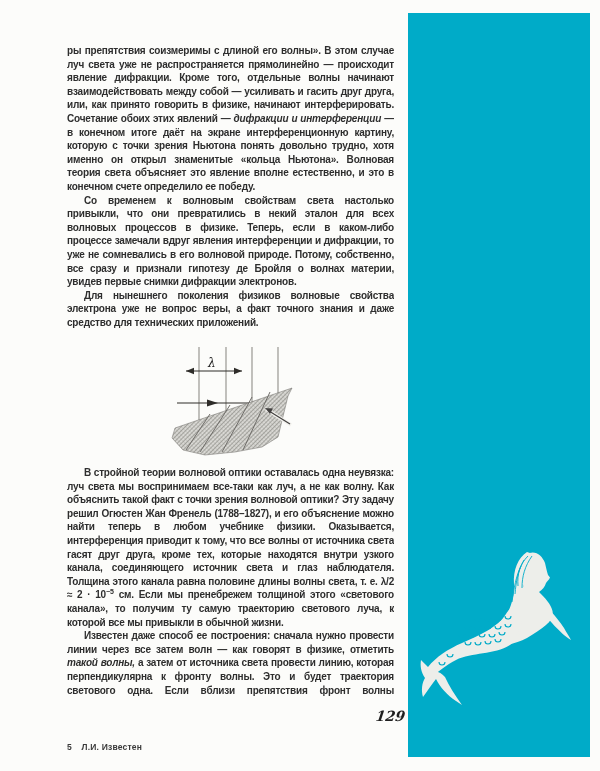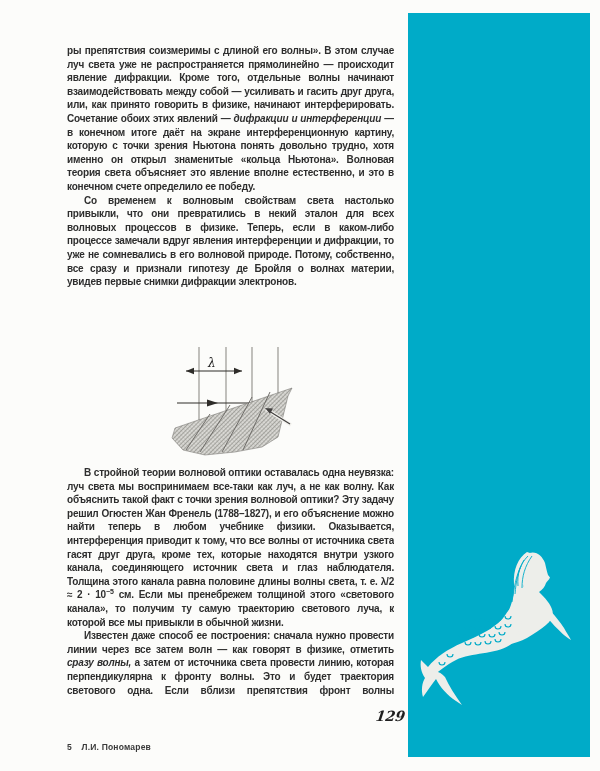--- a/index.html
+++ b/index.html
@@ -94,20 +94,21 @@
           <path d="M27,112 a3,3 0 0 0 6,0"></path>
             <path d="M19,120 a3,3 0 0 0 6,0"></path>
         </g>
       </g>
     </svg>
   </div>
 
   <div class="text-block" id="text-top">
       <p class="para"><span>ры препятствия соизмеримы с длиной его волны». В этом случае луч света уже не распространяется прямолинейно — происходит явление дифракции. Кроме того, отдельные волны начинают взаимодействовать между собой — усиливать и гасить друг друга, или, как принято говорить в физике, начинают интерферировать. Сочетание обоих этих явлений — </span><span class="it">дифракции и интерференции</span><span> — в конечном итоге даёт на экране интерференционную картину, которую с точки зрения Ньютона понять довольно трудно, хотя именно он открыл знаменитые «кольца Ньютона». Волновая теория света объясняет это явление вполне естественно, и это в конечном счете определило ее победу.</span></p>
       <p class="para ind"><span>Со временем к волновым свойствам света настолько привыкли, что они превратились в некий эталон для всех волновых процессов в физике. Теперь, если в каком-либо процессе замечали вдруг явления интерференции и дифракции, то уже не сомневались в его волновой природе. Потому, собственно, все сразу и признали гипотезу де Бройля о волнах материи, увидев первые снимки дифракции электронов.</span></p>
+      <p class="para ind"><span>Для нынешнего поколения физиков волновые свойства электрона уже не вопрос веры, а факт точного знания и даже средство для технических приложений.</span></p>
     </div>
 
   <figure class="figure">
     <svg viewBox="0 0 180 122" aria-hidden="true">
       <defs>
         <pattern id="hatch" width="3" height="3" patternUnits="userSpaceOnUse" patternTransform="rotate(45)">
           <rect width="3" height="3" fill="#d9d8d4"></rect>
           <line x1="0" y1="0" x2="0" y2="3" stroke="#55524d" stroke-width="0.8"></line>
           <line x1="0" y1="0" x2="3" y2="0" stroke="#8b8880" stroke-width="0.45"></line>
         </pattern>
@@ -143,23 +144,23 @@
       <g>
         <line x1="106" y1="68" x2="131" y2="84" stroke="#f2f1ed" stroke-width="3.4"></line>
         <line x1="109" y1="70" x2="130" y2="83" stroke="#434140" stroke-width="1.2"></line>
         <polygon points="105,67 113,67.5 110,73" fill="#434140"></polygon>
       </g>
     </svg>
   </figure>
 
   <div class="text-block" id="text-bottom">
       <p class="para ind"><span>В стройной теории волновой оптики оставалась одна неувязка: луч света мы воспринимаем все-таки как луч, а не как волну. Как объяснить такой факт с точки зрения волновой оптики? Эту задачу решил Огюстен Жан Френель (1788–1827), и его объяснение можно найти теперь в любом учебнике физики. Оказывается, интерференция приводит к тому, что все волны от источника света гасят друг друга, кроме тех, которые находятся внутри узкого канала, соединяющего источник света и глаз наблюдателя. Толщина этого канала равна половине длины волны света, т. е. λ/2 ≈ 2 · 10</span><sup class="sp">−5</sup><span> см. Если мы пренебрежем толщиной этого «светового канала», то получим ту самую траекторию светового луча, к которой все мы привыкли в обычной жизни.</span></p>
-      <p class="para ind jl"><span>Известен даже способ ее построения: сначала нужно провести линии через все затем волн — как говорят в физике, отметить </span><span class="it">сразу волны,</span><span> а затем от источника света провести линию, которая перпендикулярна к фронту волны. Это и будет траектория светового одна. Если вблизи препятствия фронт волны</span></p>
+      <p class="para ind jl"><span>Известен даже способ ее построения: сначала нужно провести линии через все затем волн — как говорят в физике, отметить </span><span class="it">такой волны,</span><span> а затем от источника света провести линию, которая перпендикулярна к фронту волны. Это и будет траектория светового одна. Если вблизи препятствия фронт волны</span></p>
     </div>
 
   <div class="pageno">129</div>
 
   <div class="footer">
     <span class="sig">5</span>
-    <span>Л.И. Пономарев</span>
+    <span>Л.И. Известен</span>
   </div>
 
 </div>
 
 </body></html>

